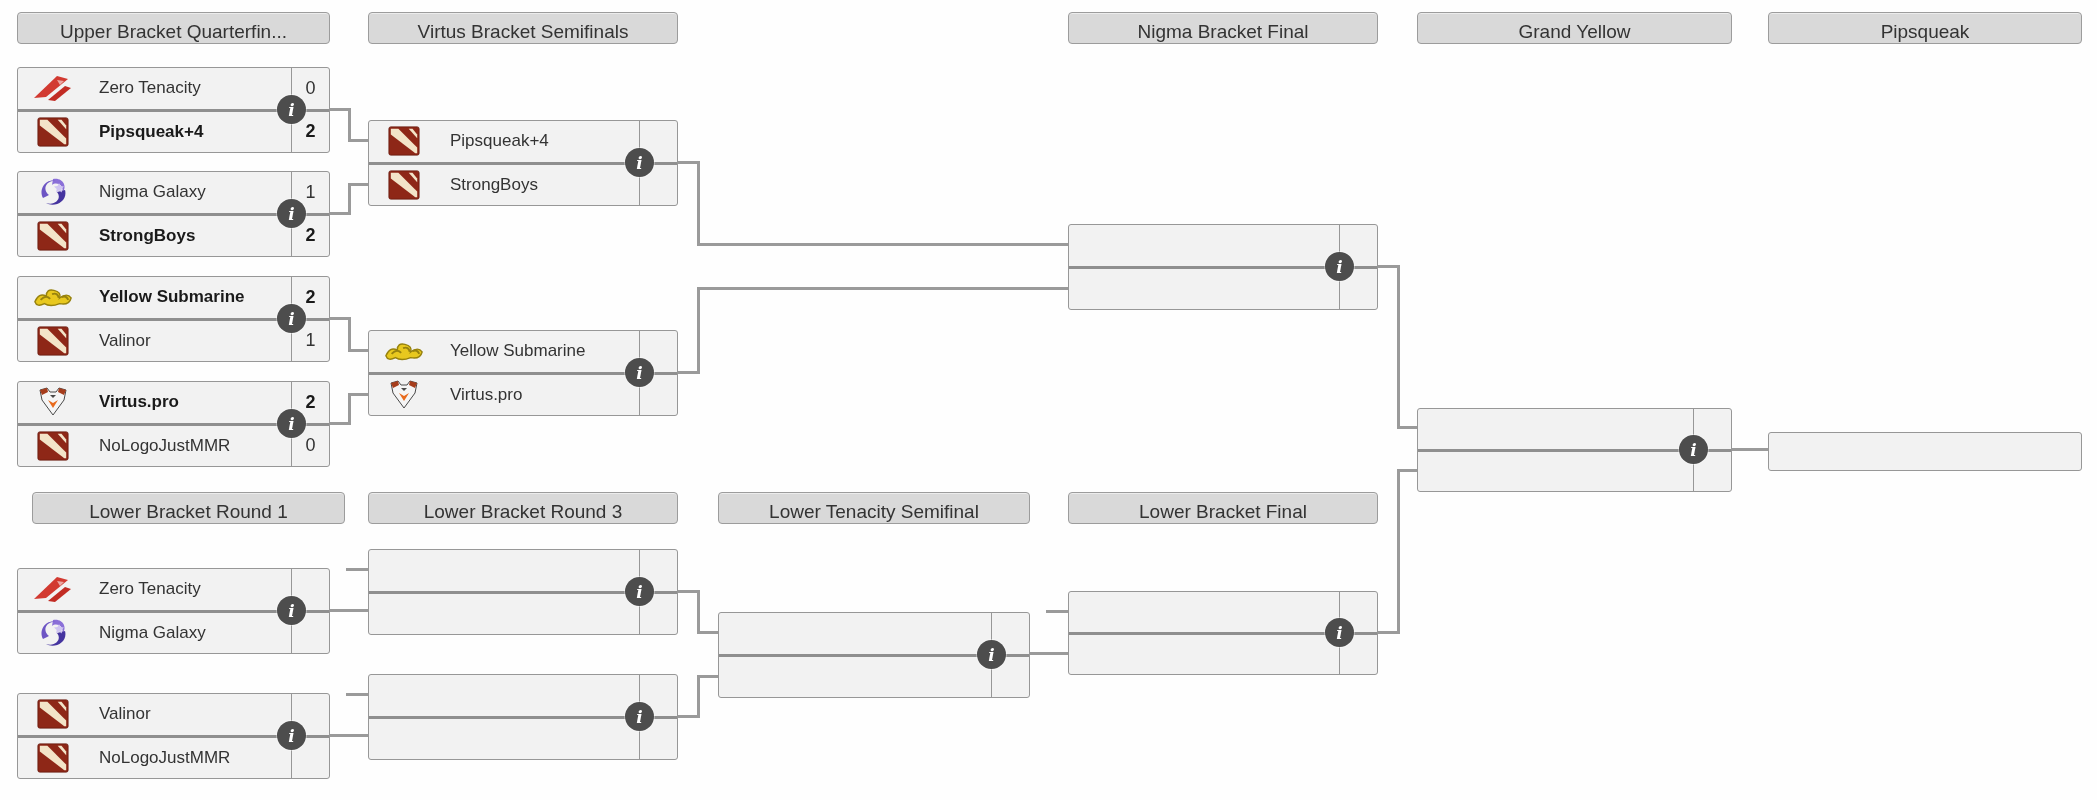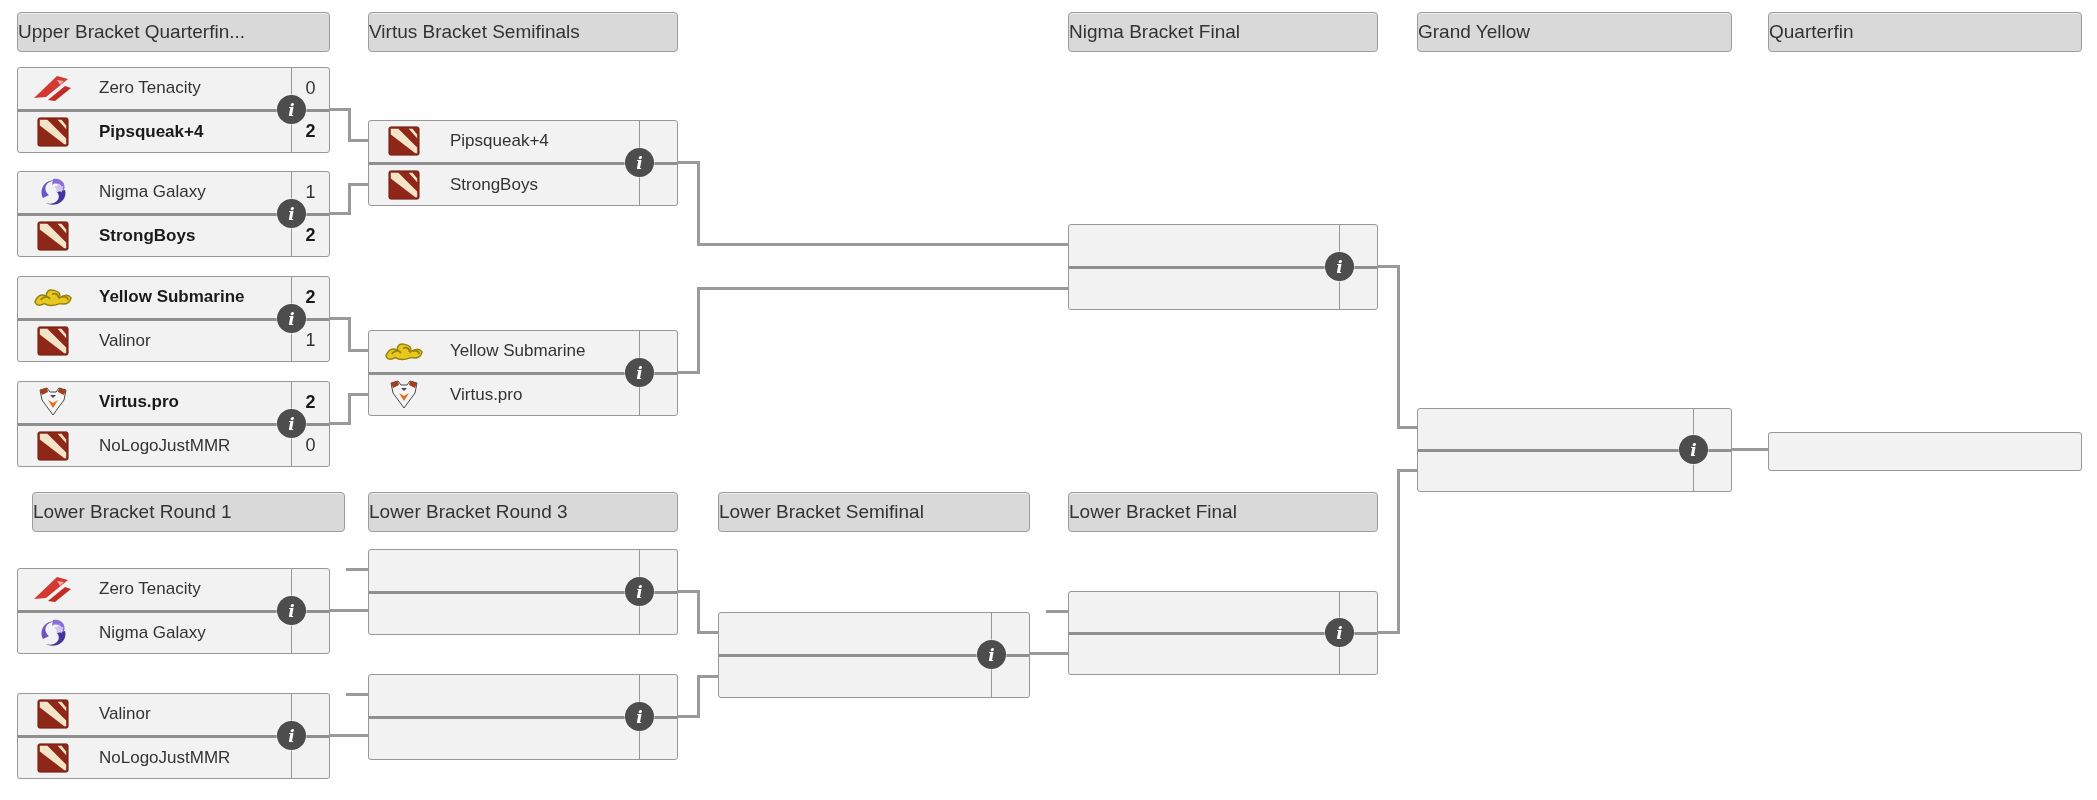--- a/index.html
+++ b/index.html
@@ -1,23 +1,23 @@
 <!DOCTYPE html>
 <html><head>
 <meta charset="utf-8">
 <style>
   html,body{margin:0;padding:0;background:#ffffff;}
   #bracket{
     position:relative;width:2097px;height:800px;overflow:hidden;
     font-family:"Liberation Sans",sans-serif;color:#333;background:#fefefe;
   }
   .hdr{
-    position:absolute;height:40px;box-sizing:border-box;
+    position:absolute;height:32px;box-sizing:border-box;
     background:#d9d9d9;border:1px solid #9c9c9c;border-radius:4px;
-    font-size:19px;line-height:38px;color:#333;
+    font-size:19px;line-height:38px;text-align:center;color:#333;
     box-shadow:inset 0 1px 0 rgba(255,255,255,.5);
   }
   .match{
     position:absolute;box-sizing:border-box;display:flex;flex-direction:column;
     background:#f2f2f2;border:1px solid #979797;border-radius:3px;
   }
   .mrow{flex:1;display:flex;align-items:center;min-height:0;justify-content:center;}
   .mdiv{height:3px;background:#8f8f8f;flex:none;}
   .logo{width:40px;margin-left:15px;flex:none;display:flex;align-items:center;justify-content:center;}
   .tname{margin-left:26px;flex:1;font-size:17px;white-space:nowrap;overflow:hidden;}
@@ -38,24 +38,24 @@
 </style>
 </head>
 <body>
 
 <div id="bracket">
 
   <div class="hdr" style="left:17px;top:12px;width:313px">Upper Bracket Quarterfin...</div>
   <div class="hdr" style="left:368px;top:12px;width:310px">Virtus Bracket Semifinals</div>
   <div class="hdr" style="left:1068px;top:12px;width:310px">Nigma Bracket Final</div>
   <div class="hdr" style="left:1417px;top:12px;width:315px">Grand Yellow</div>
-  <div class="hdr" style="left:1768px;top:12px;width:314px">Quarterfin</div>
+  <div class="hdr" style="left:1768px;top:12px;width:314px">Pipsqueak</div>
   <div class="hdr" style="left:32px;top:492px;width:313px">Lower Bracket Round 1</div>
   <div class="hdr" style="left:368px;top:492px;width:310px">Lower Bracket Round 3</div>
-  <div class="hdr" style="left:718px;top:492px;width:312px">Lower Bracket Semifinal</div>
+  <div class="hdr" style="left:718px;top:492px;width:312px">Lower Tenacity Semifinal</div>
   <div class="hdr" style="left:1068px;top:492px;width:310px">Lower Bracket Final</div>
 
   <div class="cn" style="left:330px;top:108px;width:21px;height:3px"></div>
   <div class="cn" style="left:348px;top:108px;width:3px;height:34px"></div>
   <div class="cn" style="left:348px;top:139px;width:20px;height:3px"></div>
 
   <div class="cn" style="left:330px;top:212px;width:21px;height:3px"></div>
   <div class="cn" style="left:348px;top:183px;width:3px;height:32px"></div>
   <div class="cn" style="left:348px;top:183px;width:20px;height:3px"></div>
 

